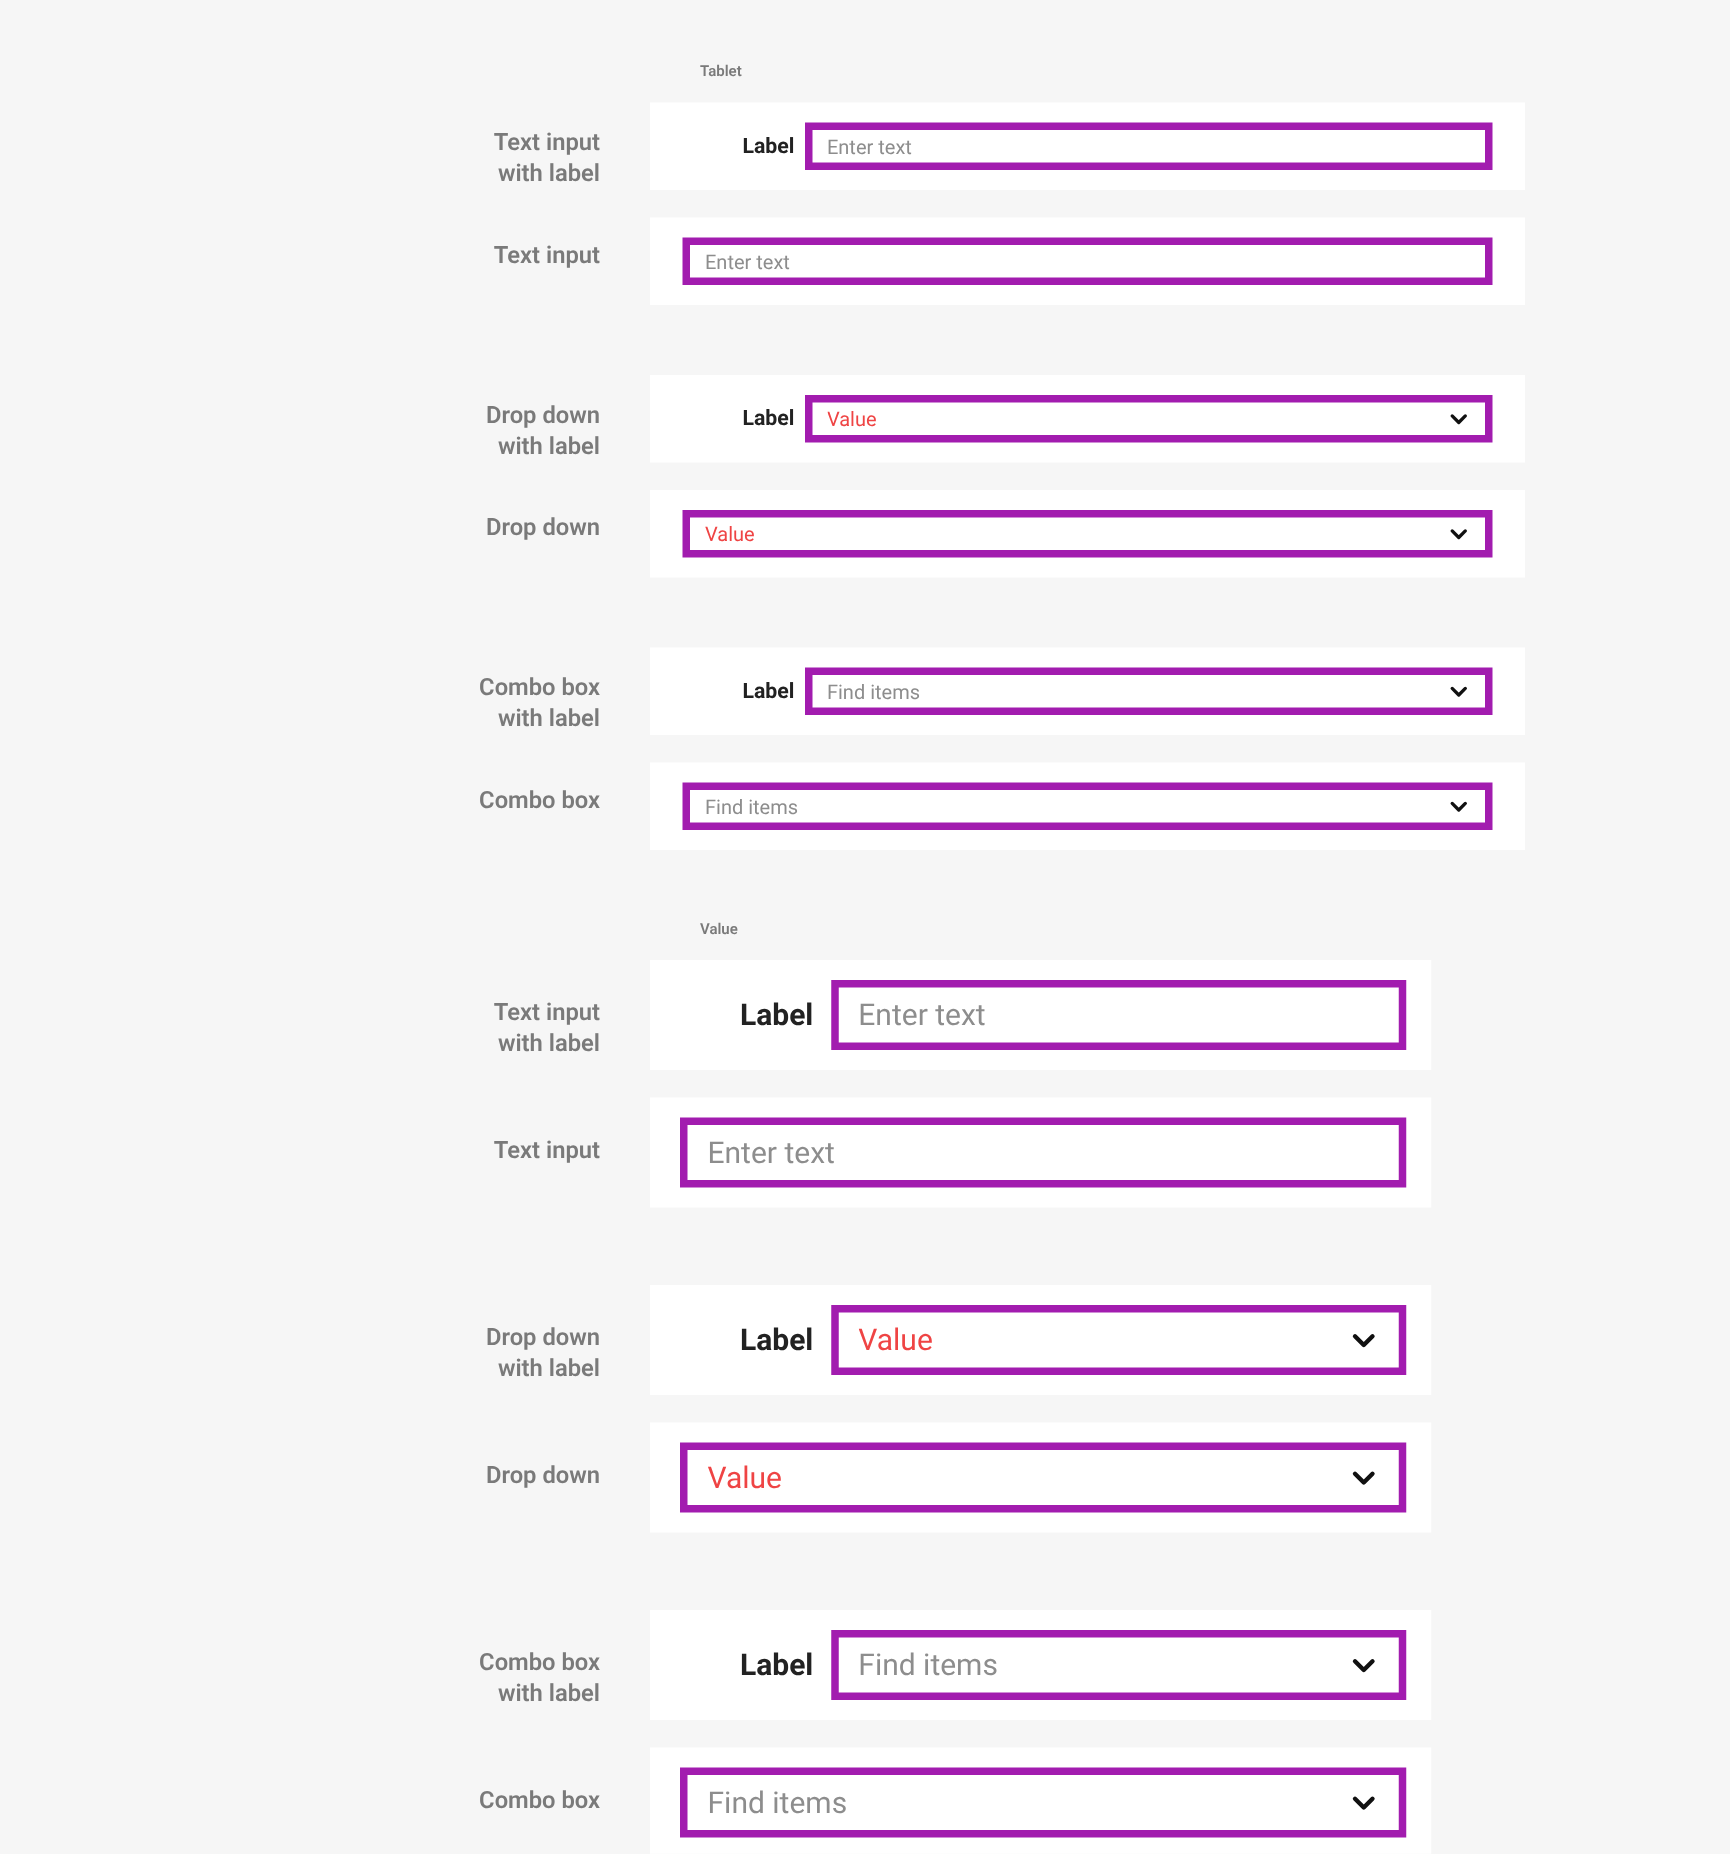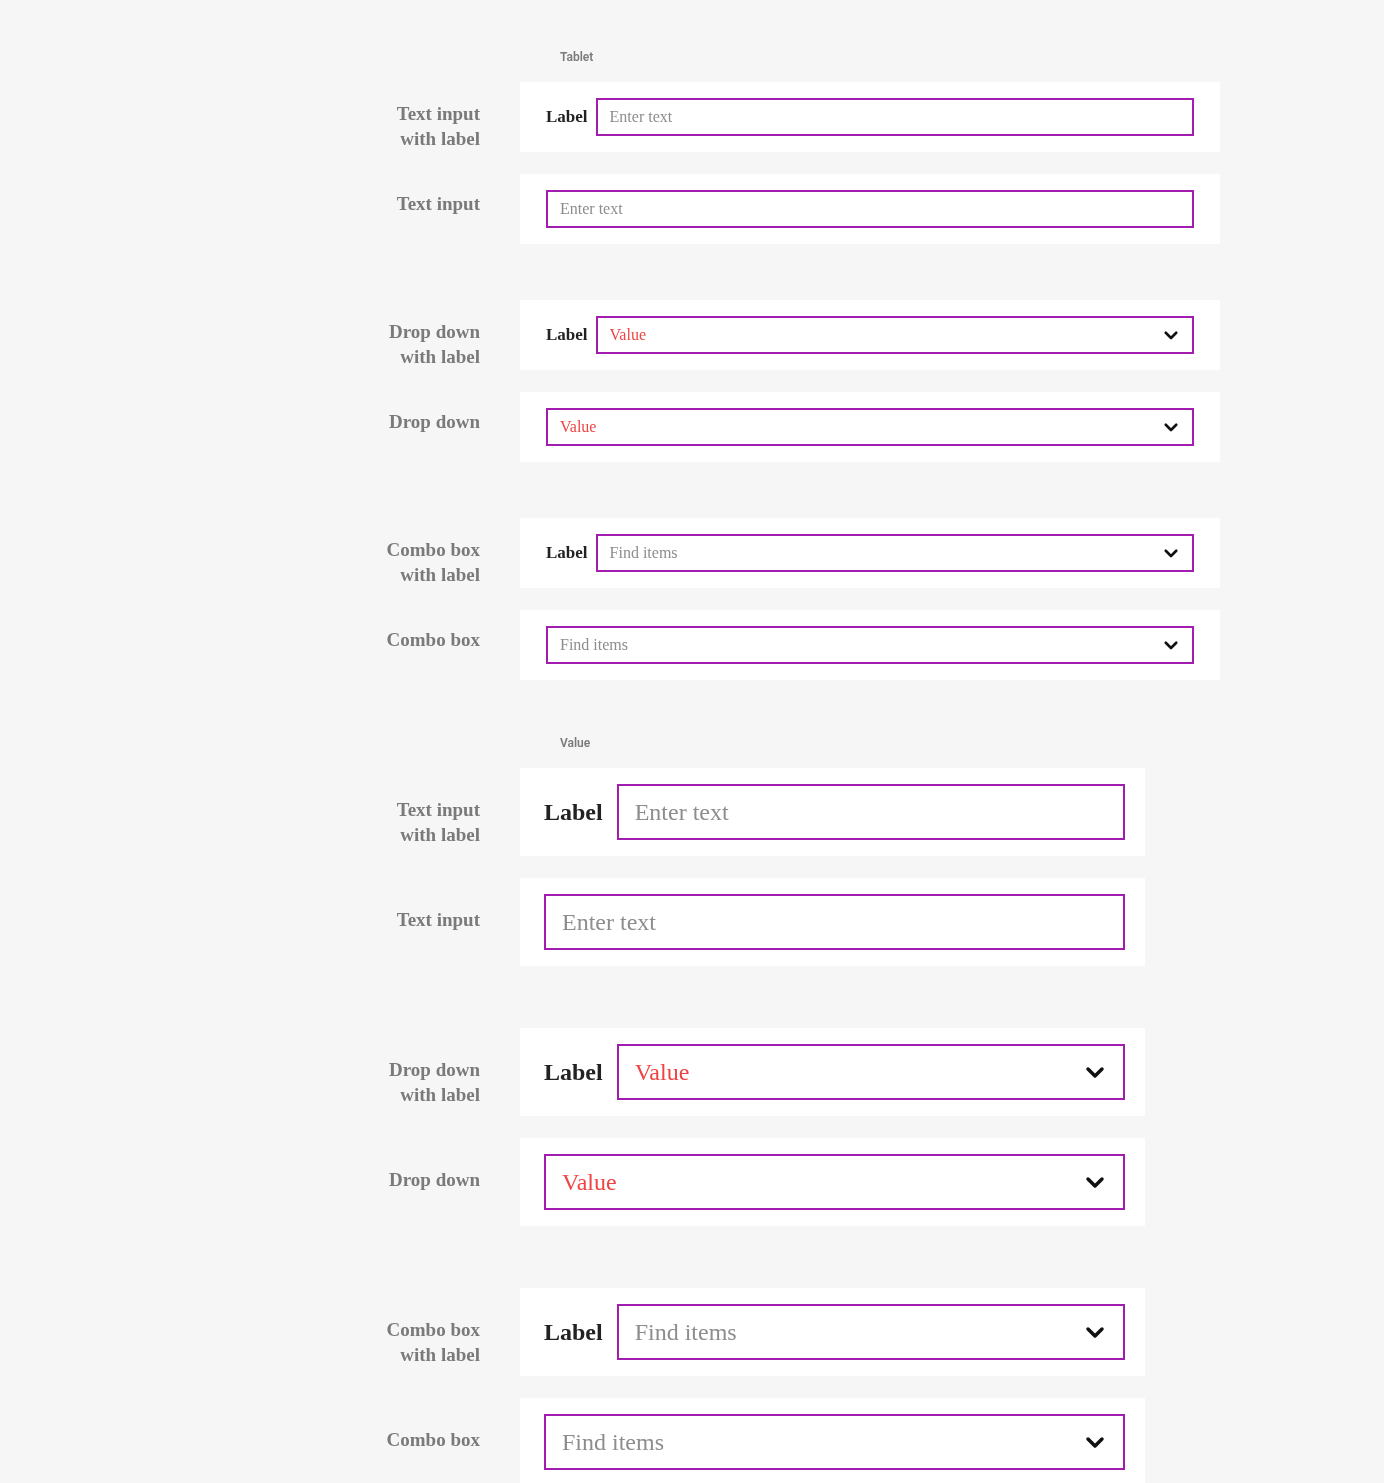--- a/index.html
+++ b/index.html
@@ -18,21 +18,20 @@
       font-size: 12px;
       font-weight: 600;
       margin: 10px 0 18px 428px;
     }
     .section-heading.phone { margin-top: 56px; }
 
     .row {
       display: flex;
       align-items: flex-start;
       margin-bottom: 22px;
-      font-family: Liberation Serif, serif;
     }
 
     .row-label {
       width: 388px;
       flex: 0 0 388px;
       text-align: right;
       color: #7a7a7a;
       font-size: 19px;
       font-weight: 600;
       line-height: 1.3;
@@ -49,30 +48,31 @@
       align-items: center;
     }
     .panel.phone { width: 625px; padding: 16px 20px 16px 24px; }
 
     .fld-label {
       font-weight: 700;
       font-size: 17px;
       color: #222;
       margin-right: 8px;
       flex: 0 0 auto;
+      margin-left: 48px;
     }
     .fld-label.phone { font-size: 24px; margin-right: 14px; }
 
     .ctl {
       position: relative;
       flex: 1 1 auto;
       display: flex;
       align-items: center;
       background: #fff;
-      border: 2px solid #a21caf;
+      border: 6px solid #a21caf;
       height: 38px;
       padding: 0 12px;
     }
     .ctl.phone { height: 56px; padding: 0 16px; }
 
     .ctl .text-value {
       flex: 1 1 auto;
       font-size: 16px;
       color: #ef4444;
       white-space: nowrap;

